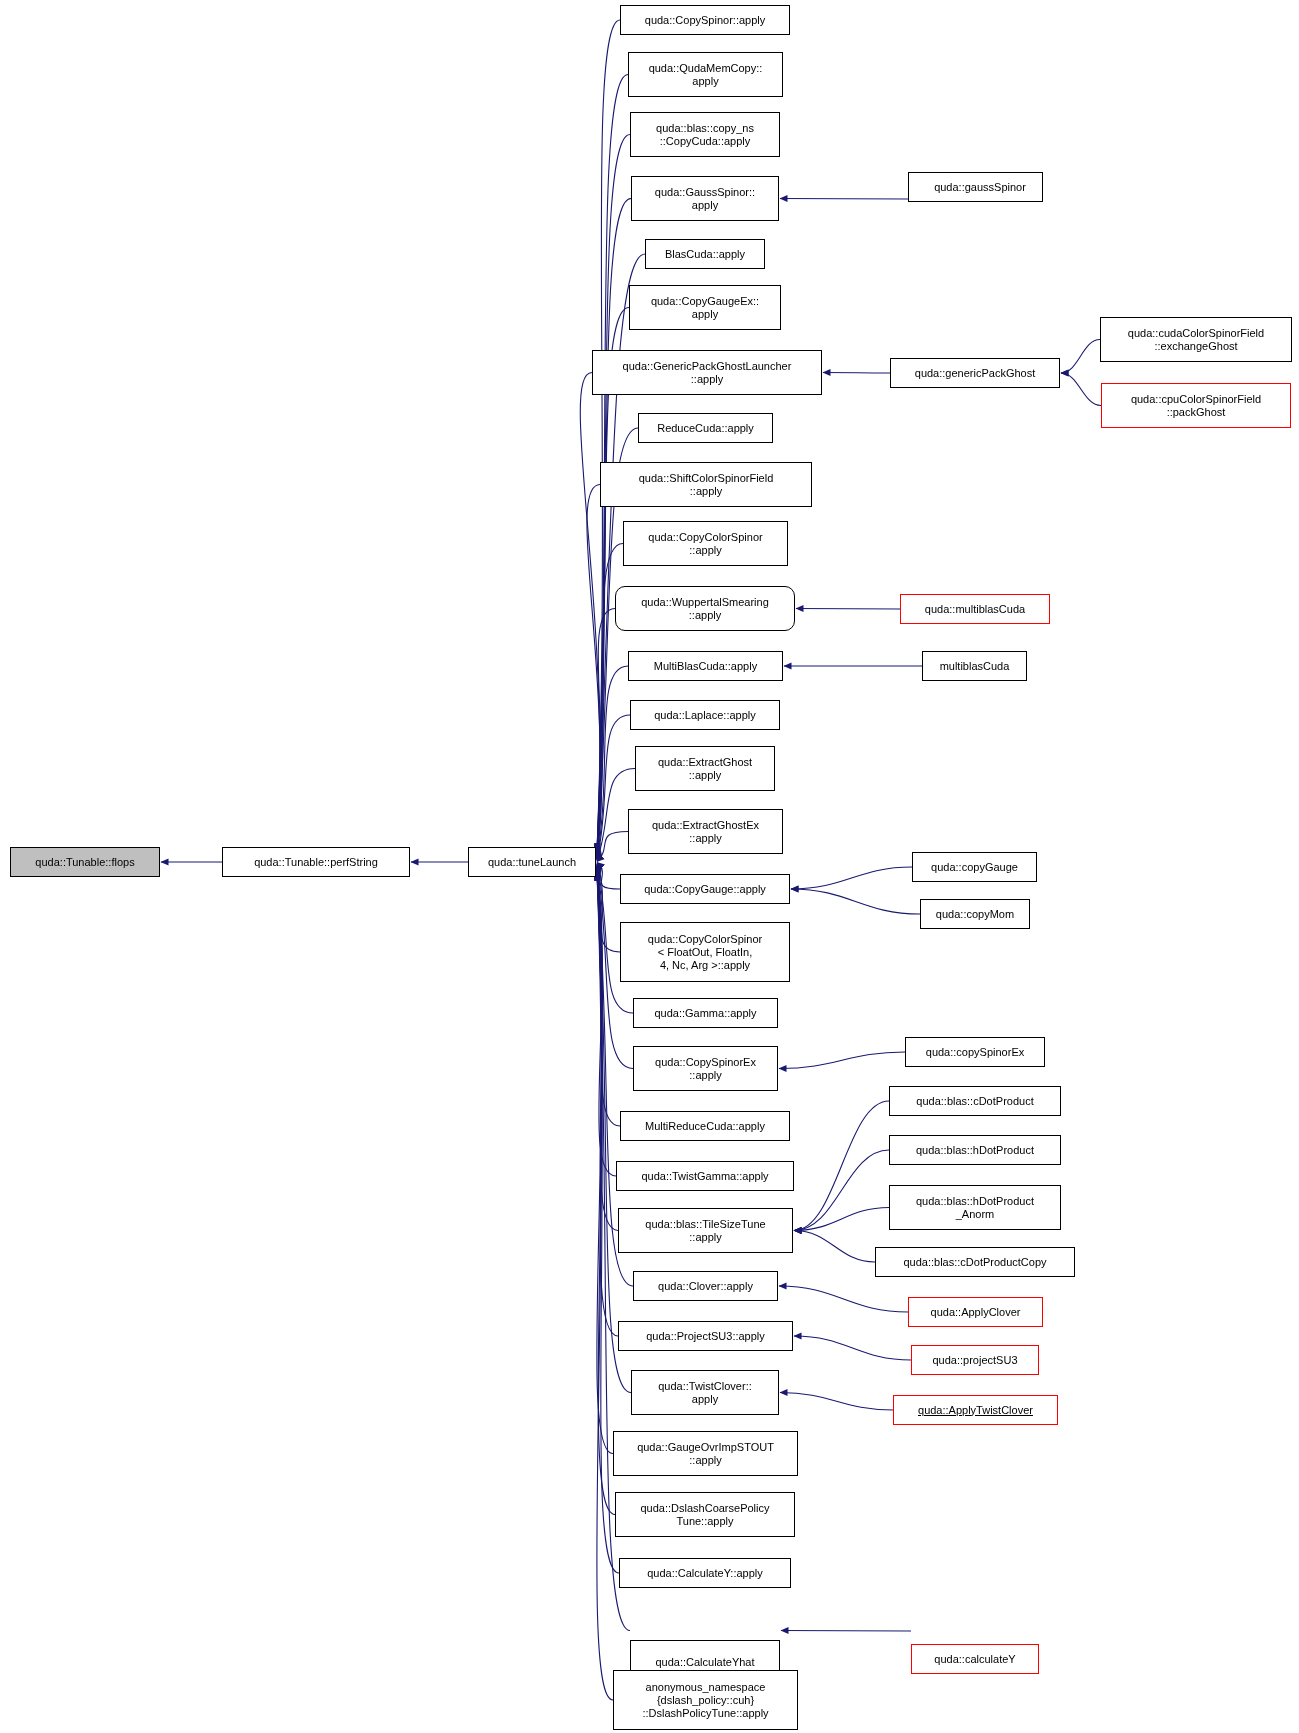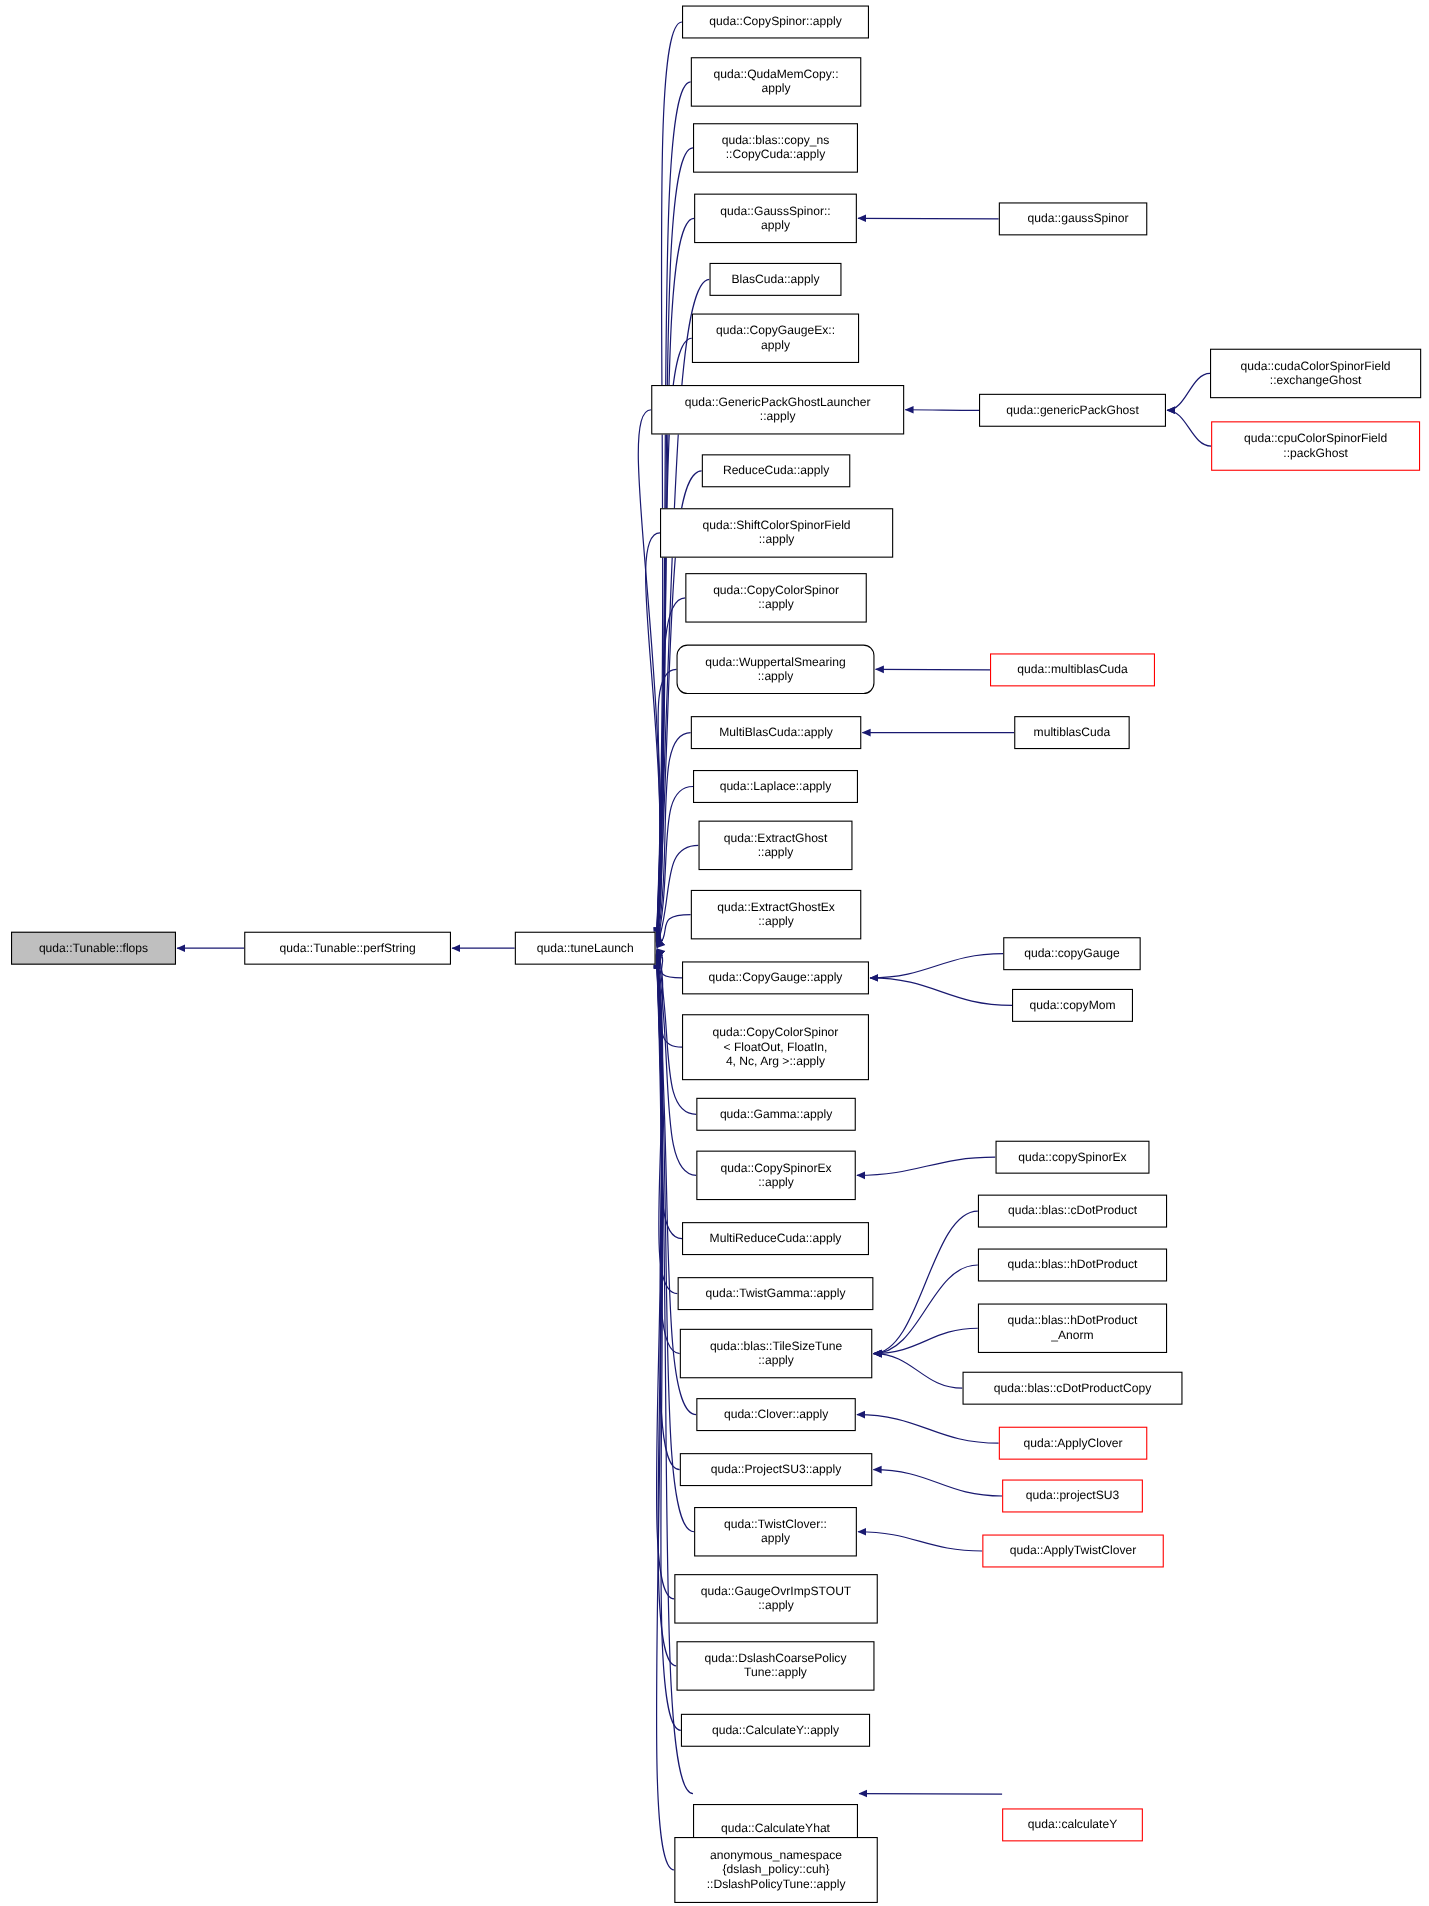--- a/index.html
+++ b/index.html
@@ -139,33 +139,33 @@
     <div class="node" style="left: 613px; top: 1431px; width: 185px; height: 45px;">quda::GaugeOvrImpSTOUT
 ::apply</div>
     <div class="node" style="left: 615px; top: 1492px; width: 180px; height: 45px;">quda::DslashCoarsePolicy
 Tune::apply</div>
     <div class="node" style="left: 619px; top: 1558px; width: 172px; height: 30px;">quda::CalculateY::apply</div>
     <div class="node" style="left: 630px; top: 1640px; width: 150px; height: 58px;">quda::CalculateYhat
 ::apply</div>
     <div class="node" style="left: 613px; top: 1670px; width: 185px; height: 60px;">anonymous_namespace
 {dslash_policy::cuh}
 ::DslashPolicyTune::apply</div>
-    <div class="node" style="left: 908px; top: 184px; width: 135px; height: 30px; padding-left: 12px;">quda::gaussSpinor</div>
+    <div class="node" style="left: 908px; top: 172px; width: 135px; height: 30px; padding-left: 12px;">quda::gaussSpinor</div>
     <div class="node" style="left: 890px; top: 358px; width: 170px; height: 30px;">quda::genericPackGhost</div>
     <div class="node red" style="left: 900px; top: 594px; width: 150px; height: 30px;">quda::multiblasCuda</div>
     <div class="node" style="left: 922px; top: 651px; width: 105px; height: 30px;">multiblasCuda</div>
     <div class="node" style="left: 912px; top: 852px; width: 125px; height: 30px;">quda::copyGauge</div>
     <div class="node" style="left: 920px; top: 899px; width: 110px; height: 30px;">quda::copyMom</div>
     <div class="node" style="left: 905px; top: 1037px; width: 140px; height: 30px;">quda::copySpinorEx</div>
     <div class="node" style="left: 889px; top: 1086px; width: 172px; height: 30px;">quda::blas::cDotProduct</div>
     <div class="node" style="left: 889px; top: 1135px; width: 172px; height: 30px;">quda::blas::hDotProduct</div>
     <div class="node" style="left: 889px; top: 1185px; width: 172px; height: 45px;">quda::blas::hDotProduct
 _Anorm</div>
     <div class="node" style="left: 875px; top: 1247px; width: 200px; height: 30px;">quda::blas::cDotProductCopy</div>
     <div class="node red" style="left: 908px; top: 1297px; width: 135px; height: 30px;">quda::ApplyClover</div>
     <div class="node red" style="left: 911px; top: 1345px; width: 128px; height: 30px;">quda::projectSU3</div>
-    <div class="node red" style="left: 893px; top: 1395px; width: 165px; height: 30px;">quda::ApplyTwistClover</div>
+    <div class="node red" style="left: 893px; top: 1395px; width: 165px; height: 30px; text-decoration: underline;">quda::ApplyTwistClover</div>
     <div class="node red" style="left: 911px; top: 1616px; width: 128px; height: 30px; margin-top: 28px;">quda::calculateY</div>
     <div class="node" style="left: 1100px; top: 317px; width: 192px; height: 45px;">quda::cudaColorSpinorField
 ::exchangeGhost</div>
     <div class="node red" style="left: 1101px; top: 383px; width: 190px; height: 45px;">quda::cpuColorSpinorField
 ::packGhost</div>
   </div>
 
 </body></html>

